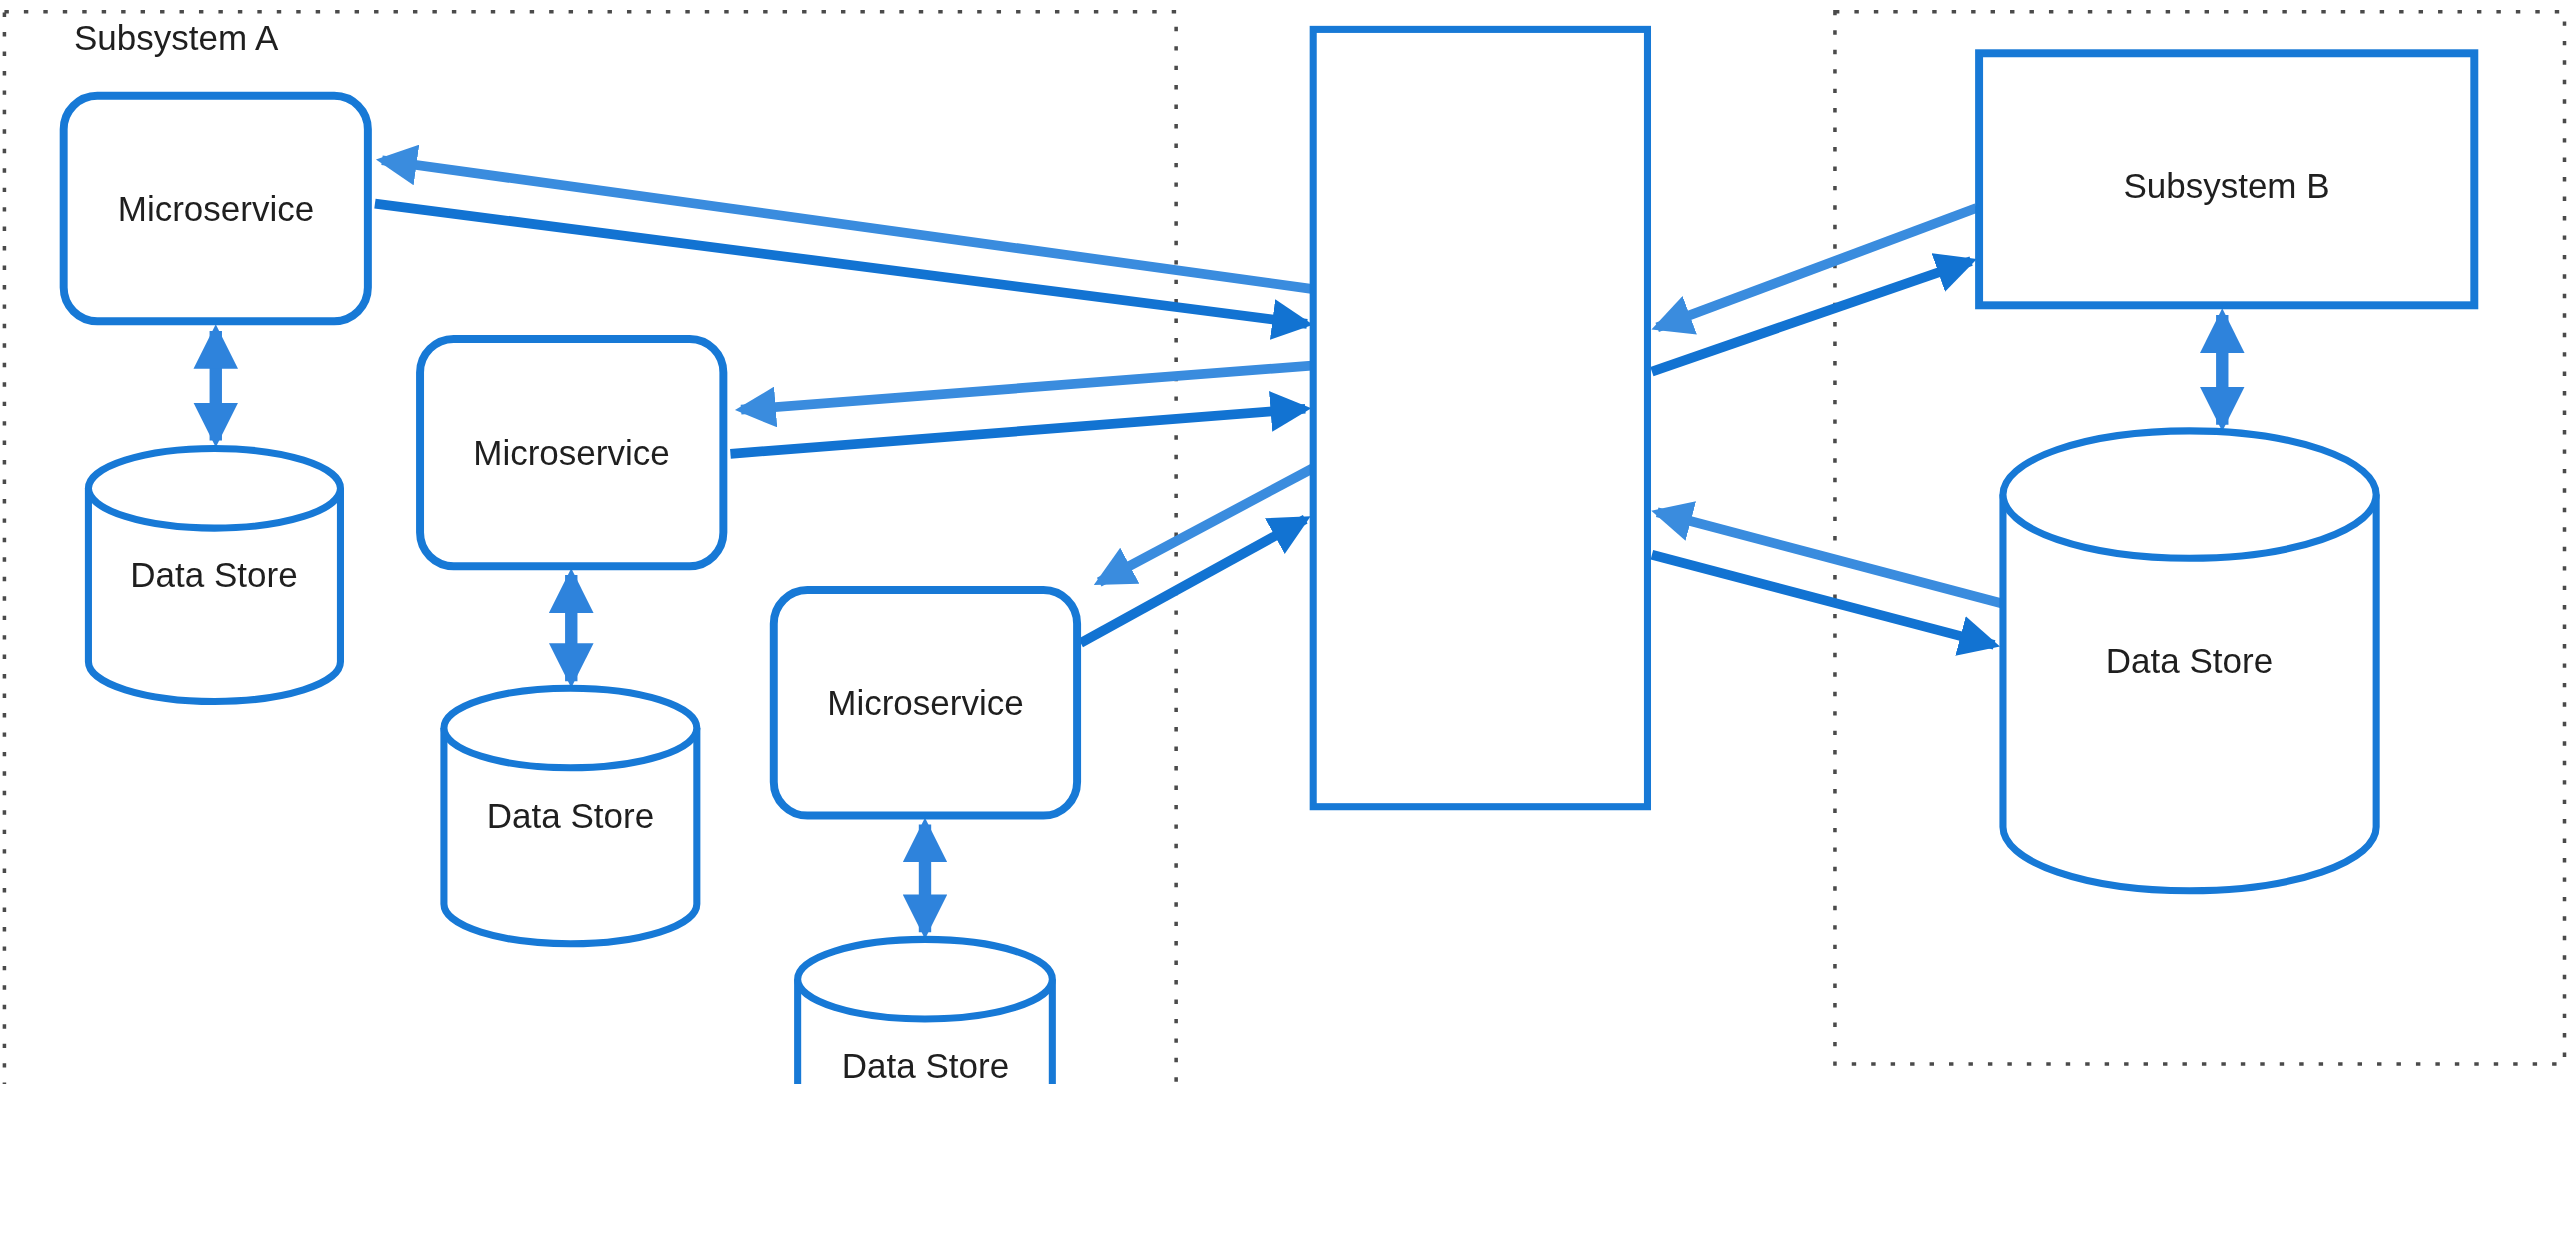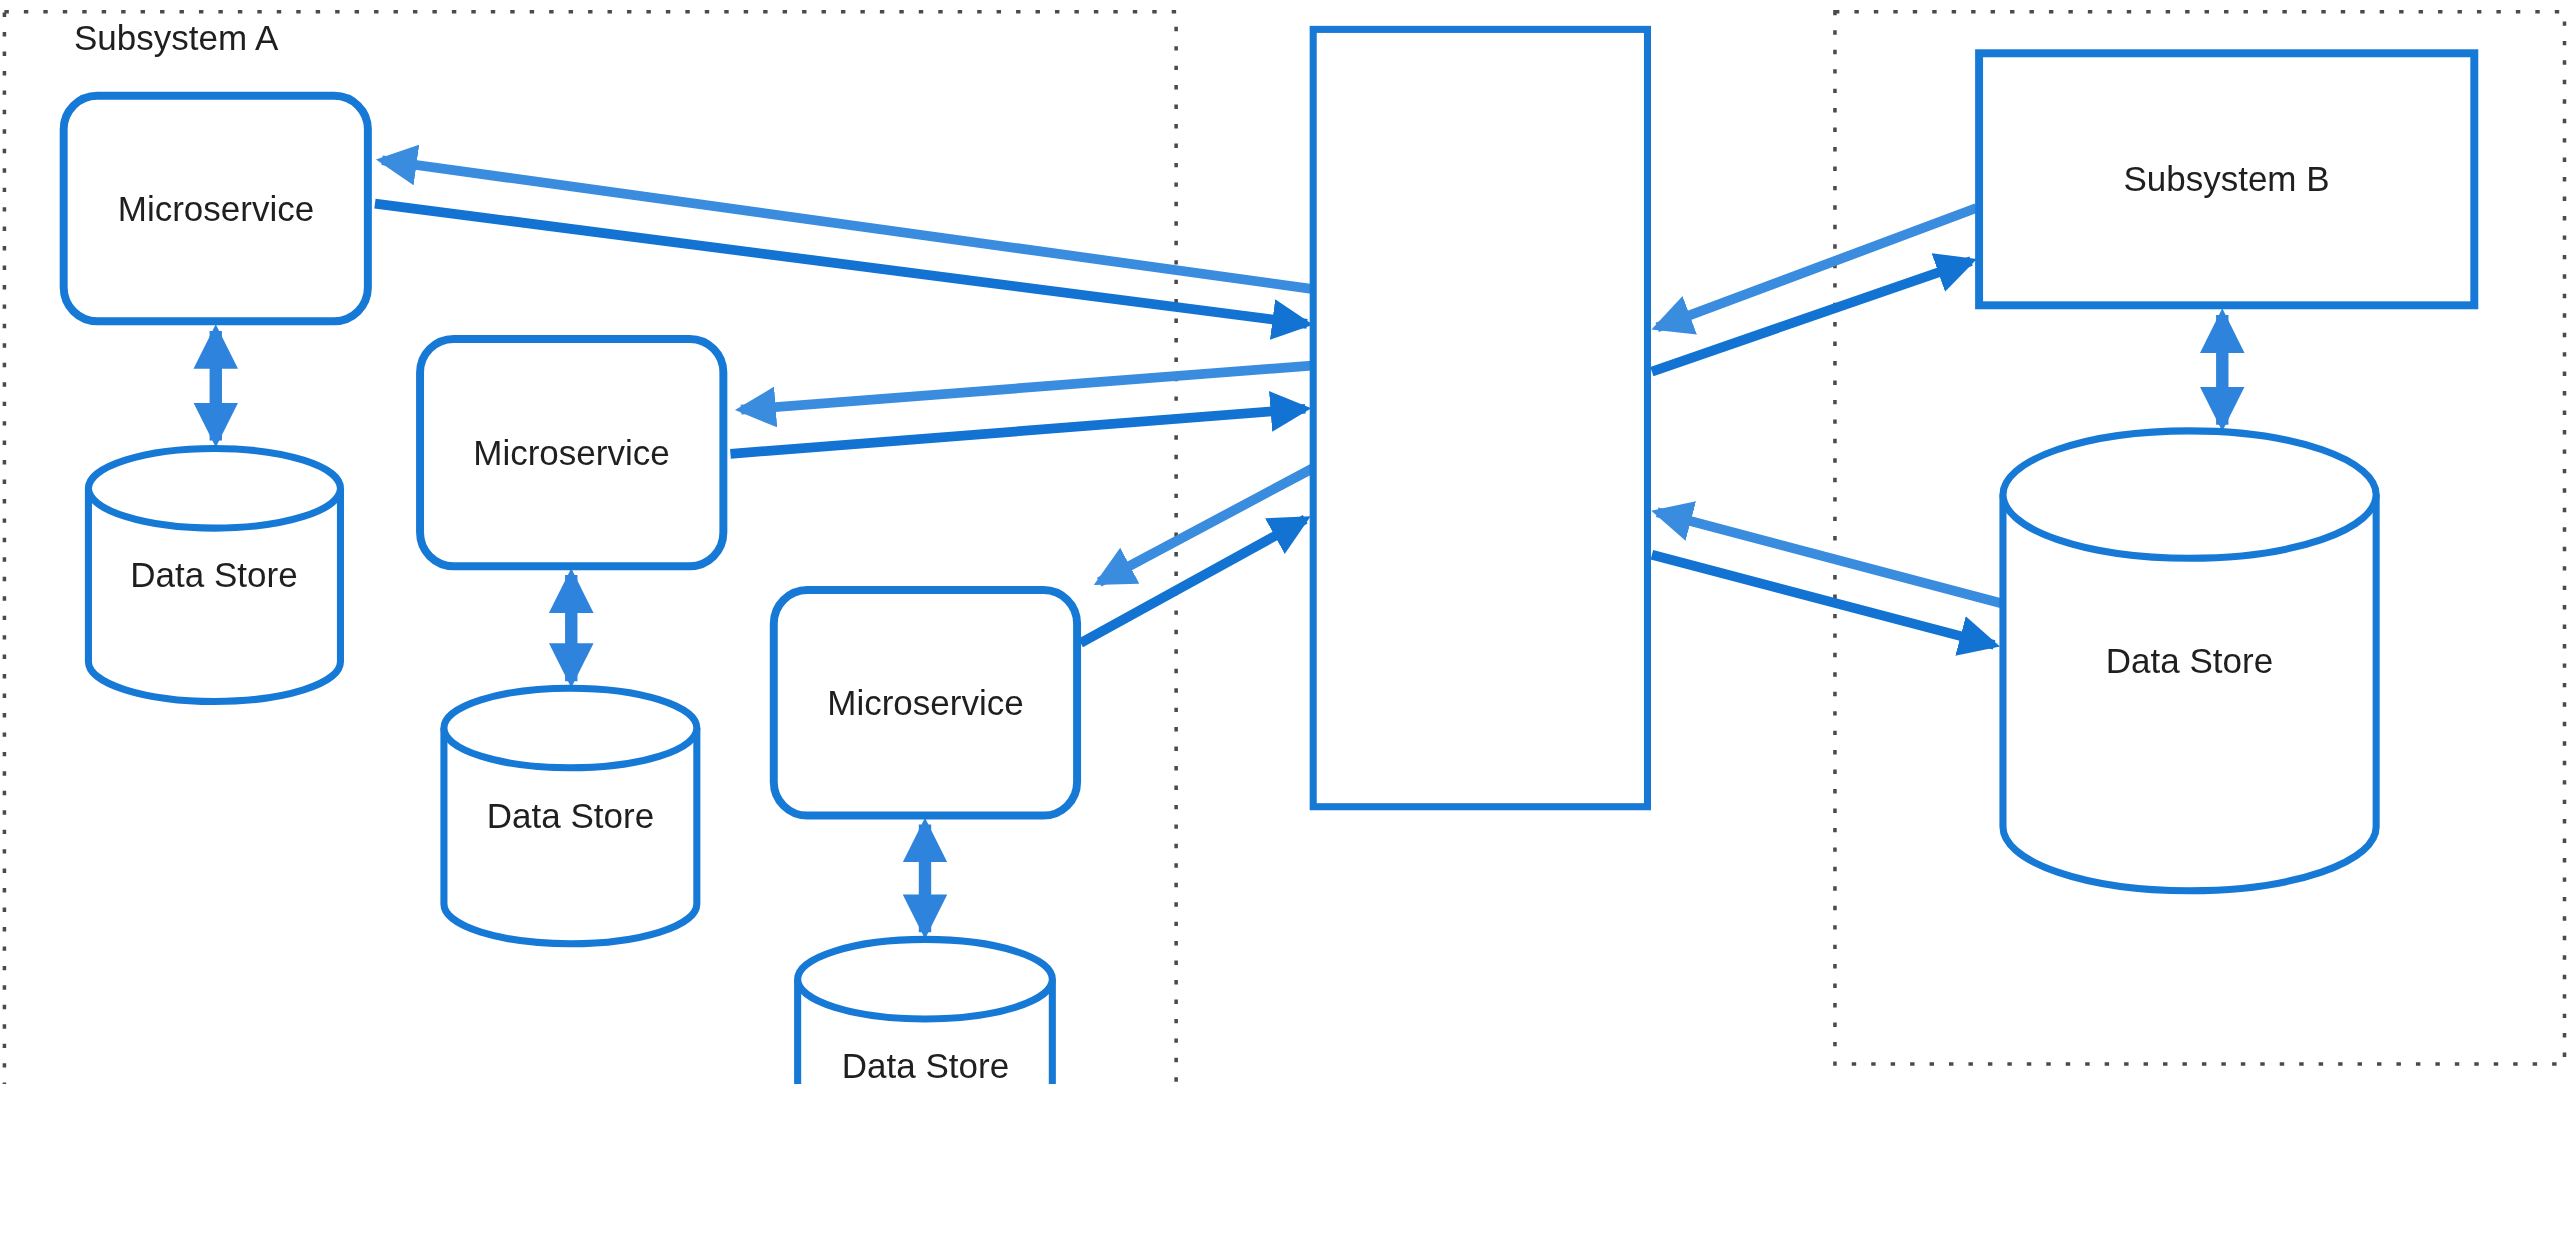--- a/index.html
+++ b/index.html
@@ -117,17 +117,17 @@
   <div class="node-label" style="left:64px; top:96px; width:304px; height:225px;">Microservice</div>
   <div class="node-label" style="left:88px; top:448px; width:252px; height:253px;">Data Store</div>
 
   <div class="node-label" style="left:420px; top:339px; width:303px; height:227px;">Microservice</div>
   <div class="node-label" style="left:444px; top:688px; width:253px; height:256px;">Data Store</div>
 
   <div class="node-label" style="left:774px; top:590px; width:303px; height:225px;">Microservice</div>
   <div class="node-label" style="left:798px; top:939px; width:255px; height:253px;">Data Store</div>
 
 
-  <div class="node-label" style="left:1979px; top:53px; width:495px; height:252px;">Subsystem B</div>
+  <div class="node-label" style="left:1979px; top:60px; width:495px; height:252px;">Subsystem B</div>
   <div class="node-label" style="left:2003px; top:431px; width:373px; height:460px;">Data Store</div>
 
 </div>
 
 
 </body></html>

